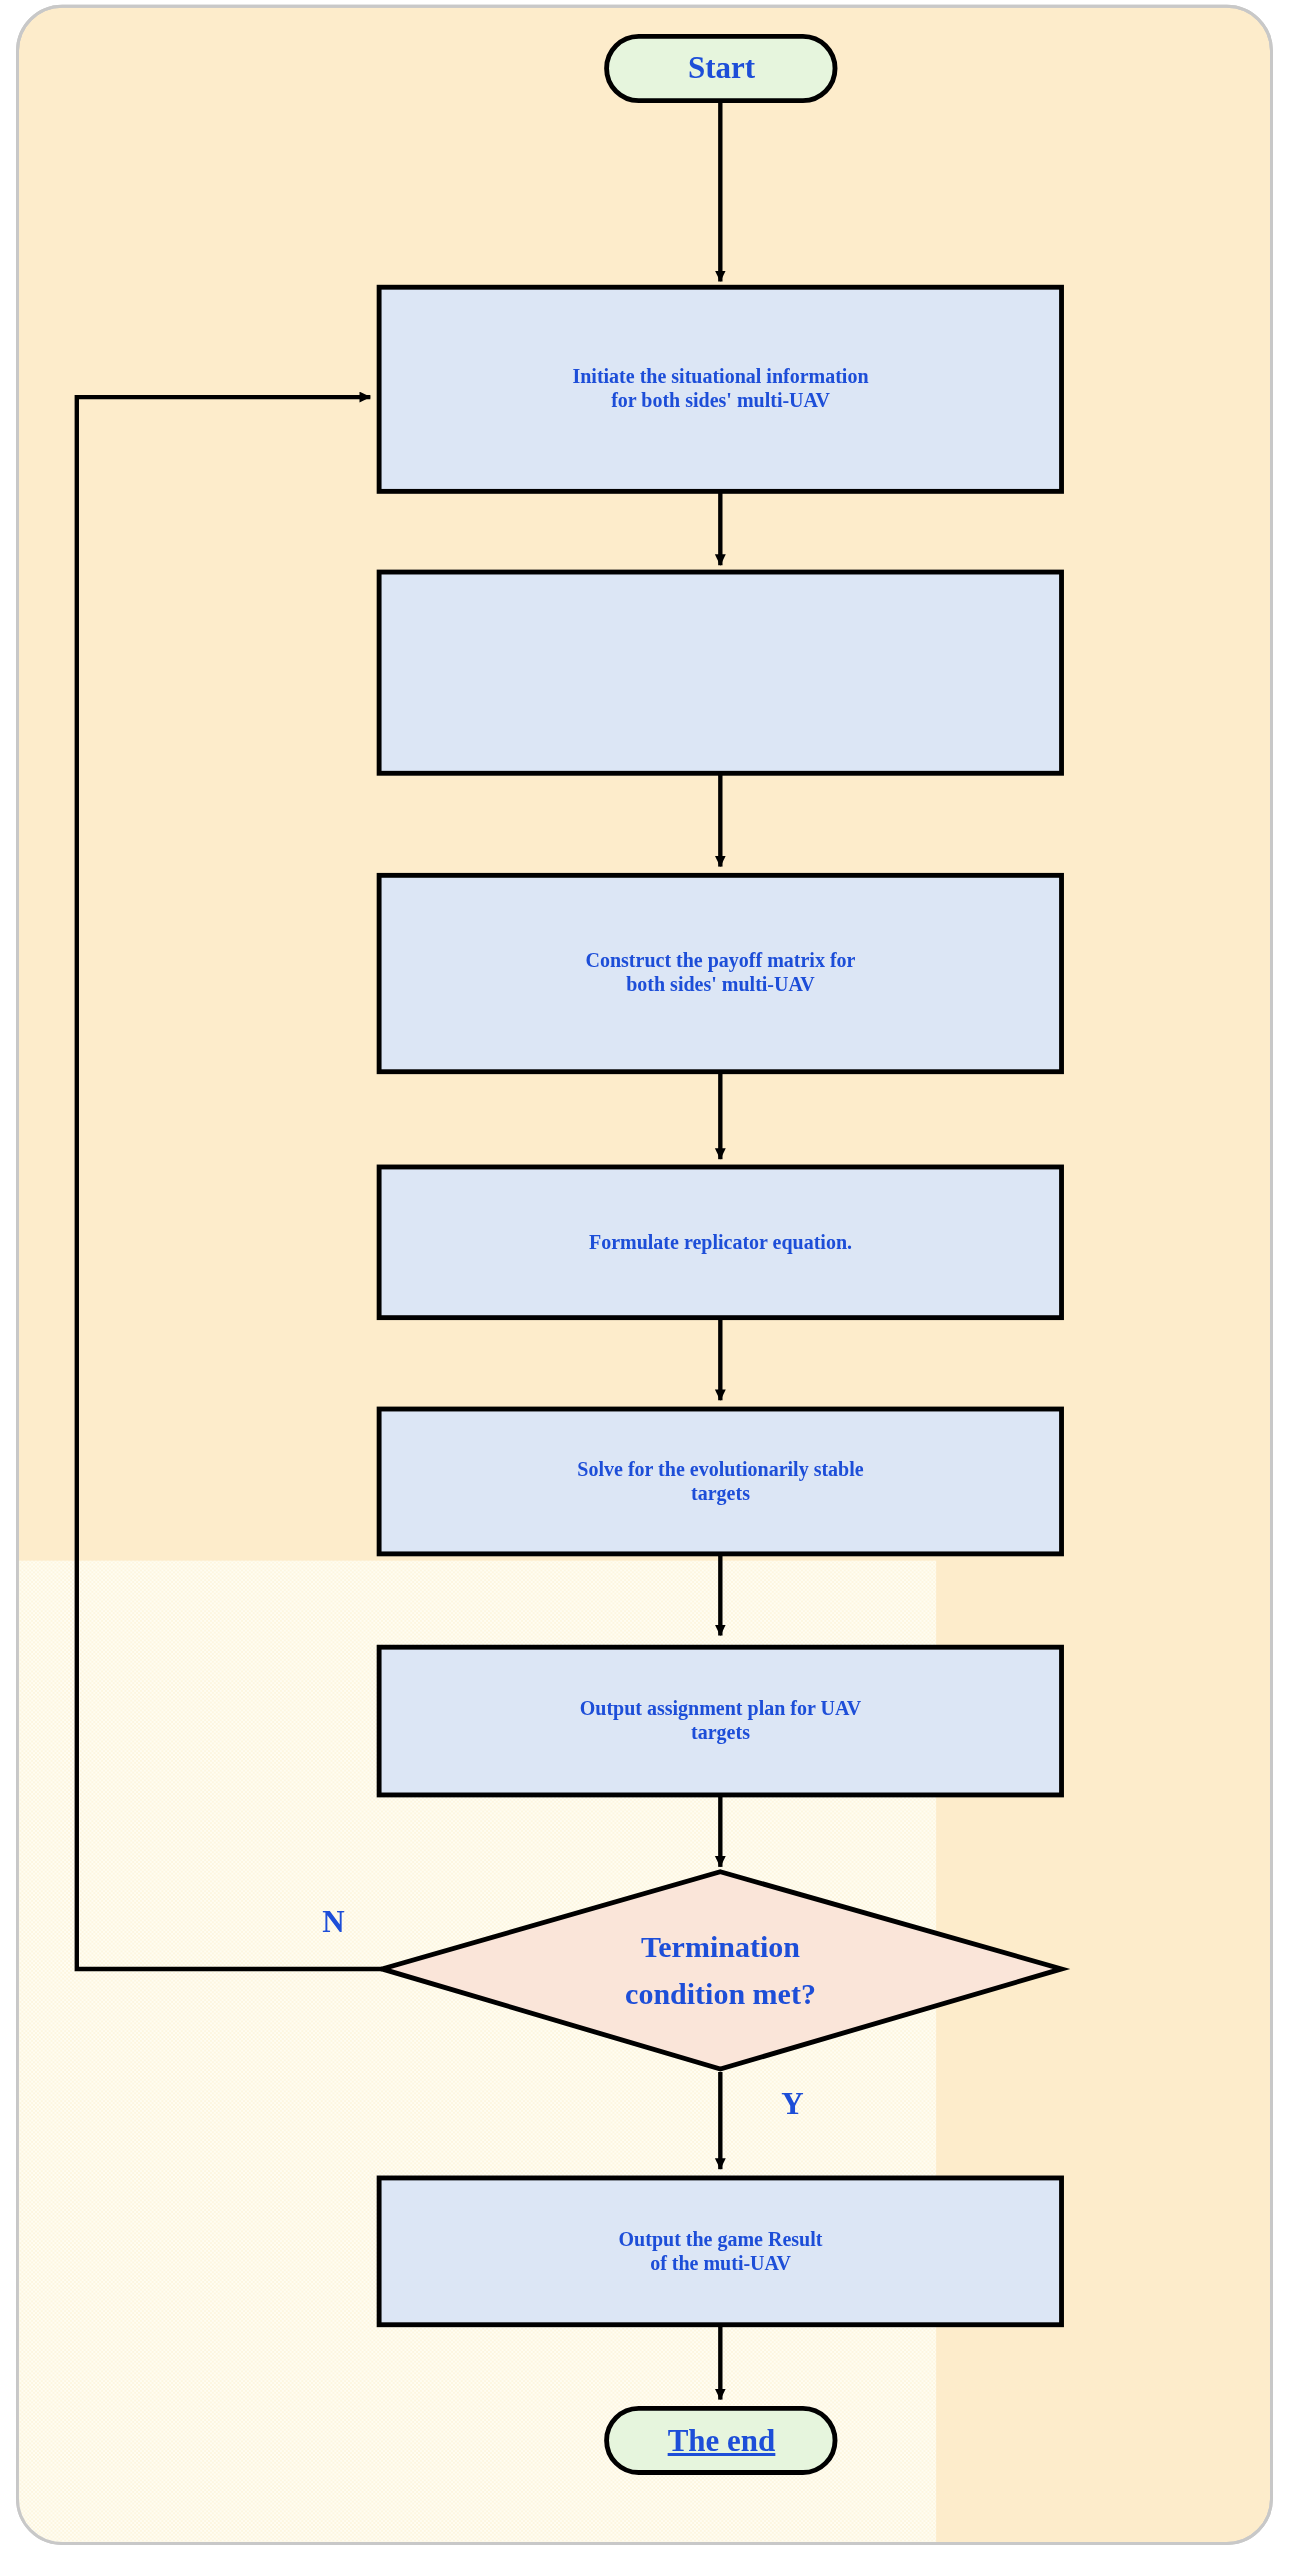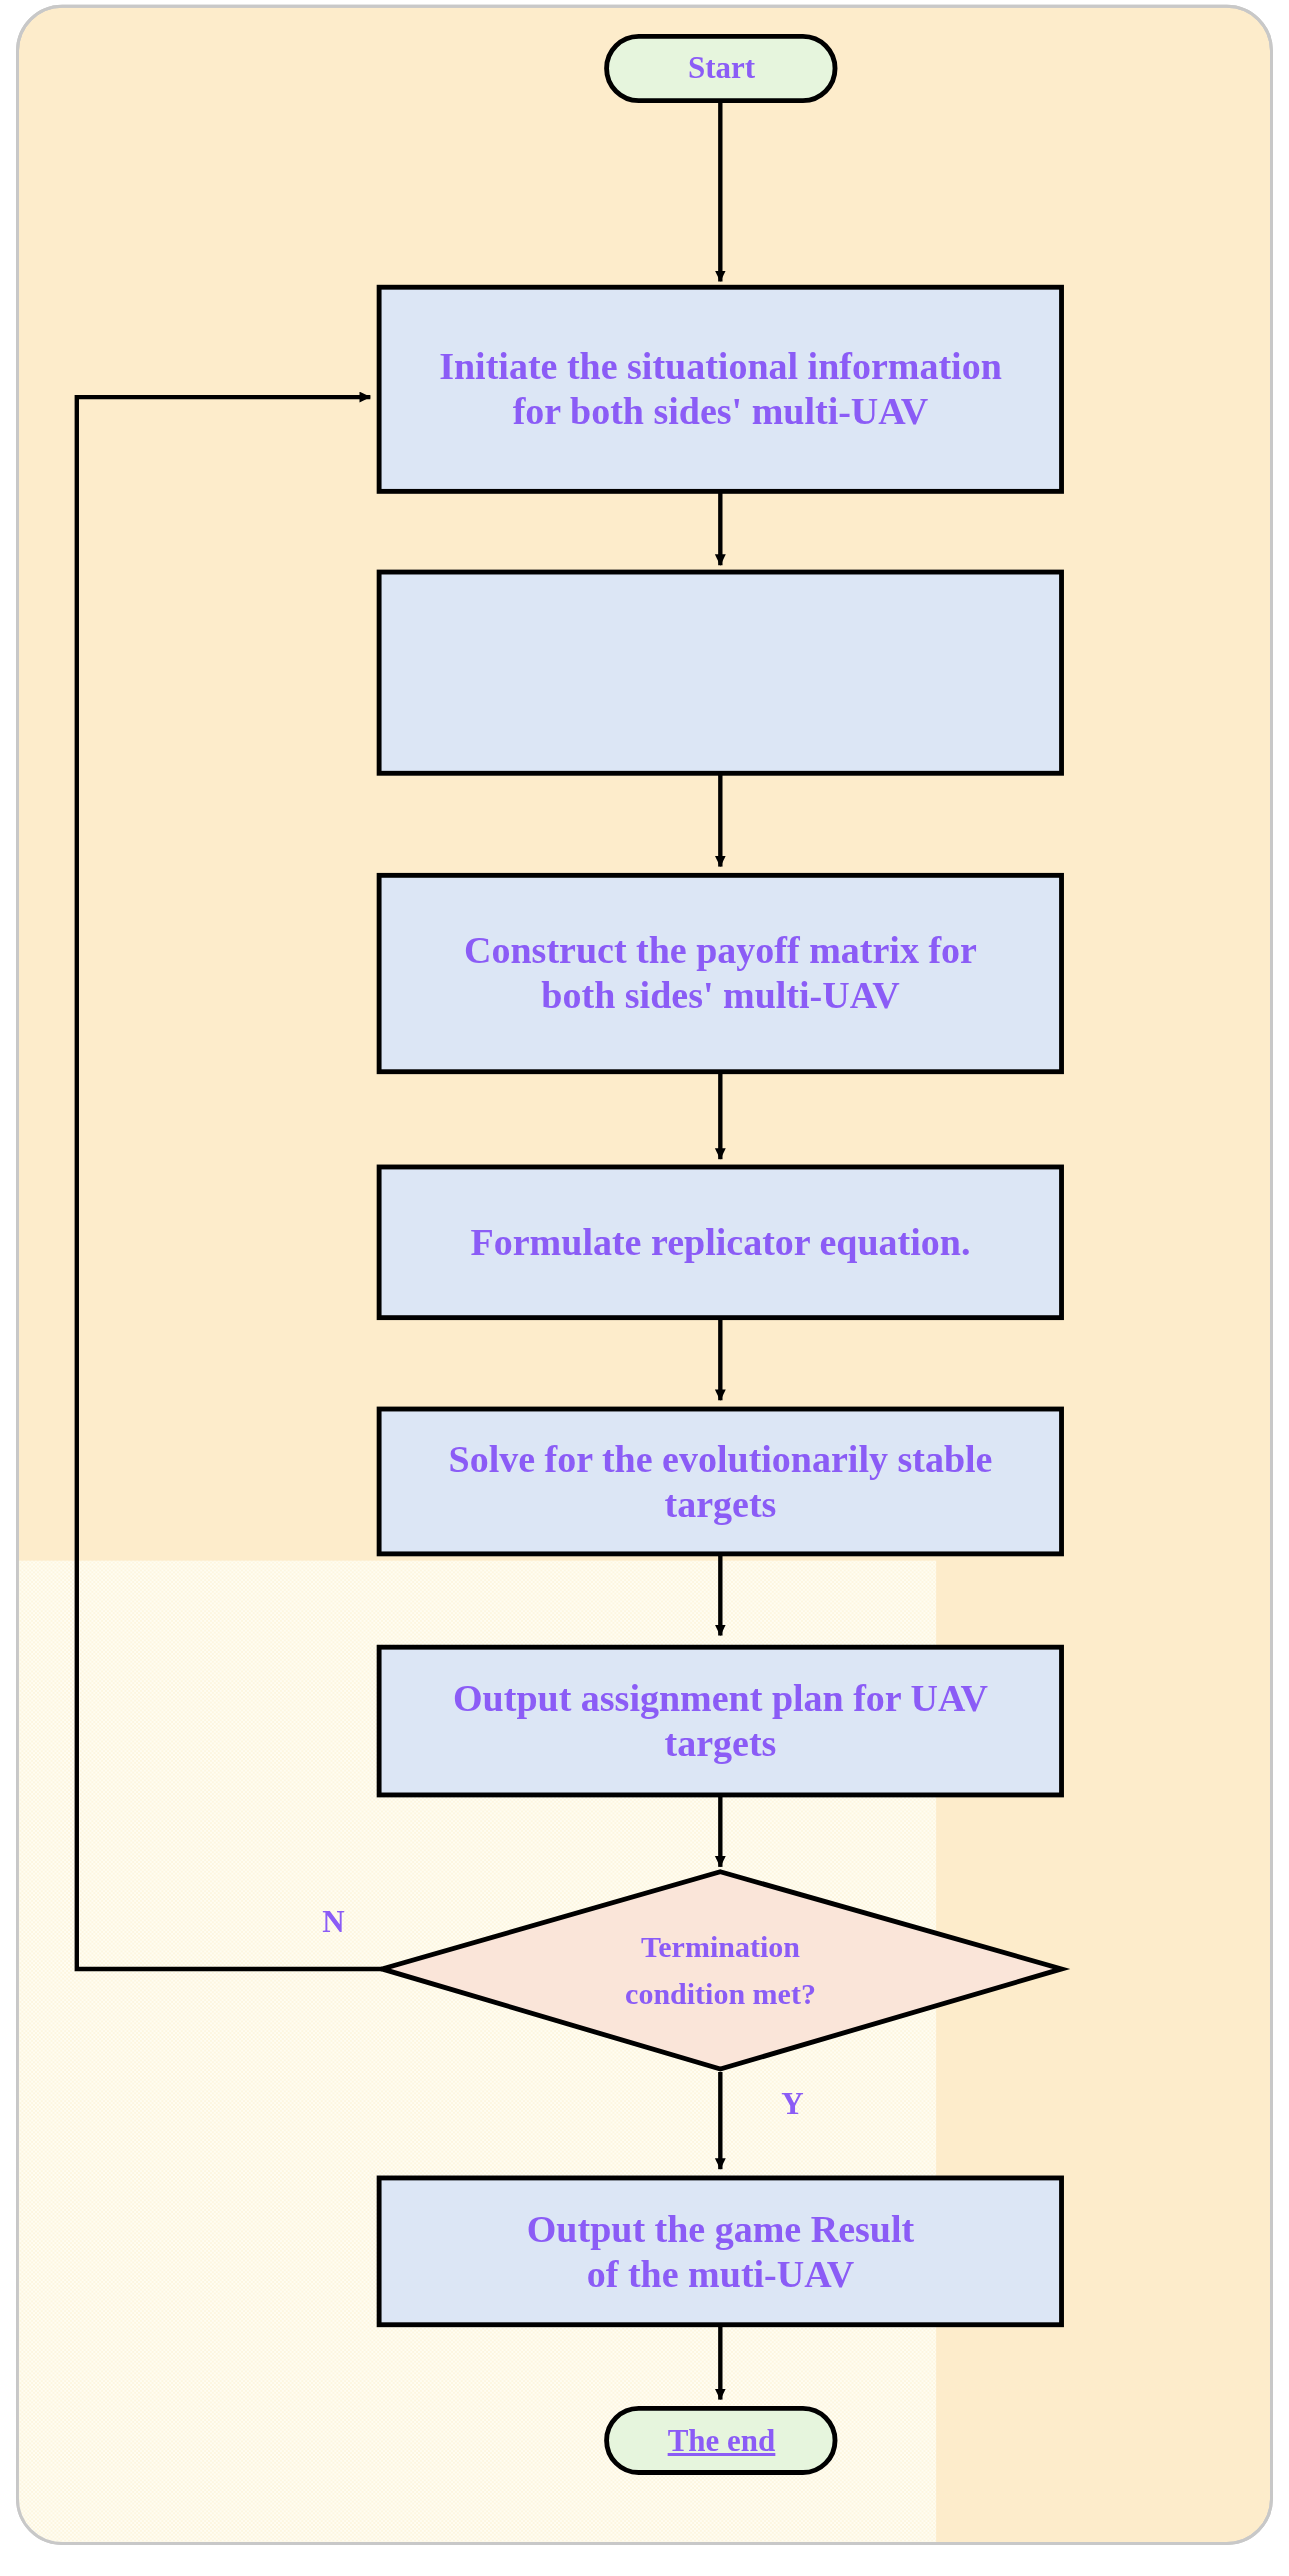--- a/index.html
+++ b/index.html
@@ -1,22 +1,22 @@
 <!DOCTYPE html>
 <html><head>
 <meta charset="utf-8">
 <style>
   html,body{margin:0;padding:0;background:#ffffff;}
   body{width:1289px;height:2576px;font-family:"Liberation Serif",serif;}
   #stage{position:relative;width:1289px;height:2576px;overflow:hidden;background:#ffffff;}
   #canvas{position:absolute;left:0;top:0;width:1289px;height:2576px;}
   .txt{position:absolute;display:flex;align-items:center;justify-content:center;
-       text-align:center;color:#8b5cf6;font-family:"Liberation Serif",serif;
+       text-align:center;color:#1d4ed8;font-family:"Liberation Serif",serif;
        font-weight:bold;line-height:1.18;pointer-events:none;}
-  .proc-txt{font-size:38px;}
+  .proc-txt{font-size:20px;}
   .term-txt{font-size:31px;}
   .dec-txt{font-size:30px;}
   .br-txt{font-size:31px;}
   .hit{position:absolute;}
 </style>
 </head>
 <body>
 
 <div id="stage">
 

